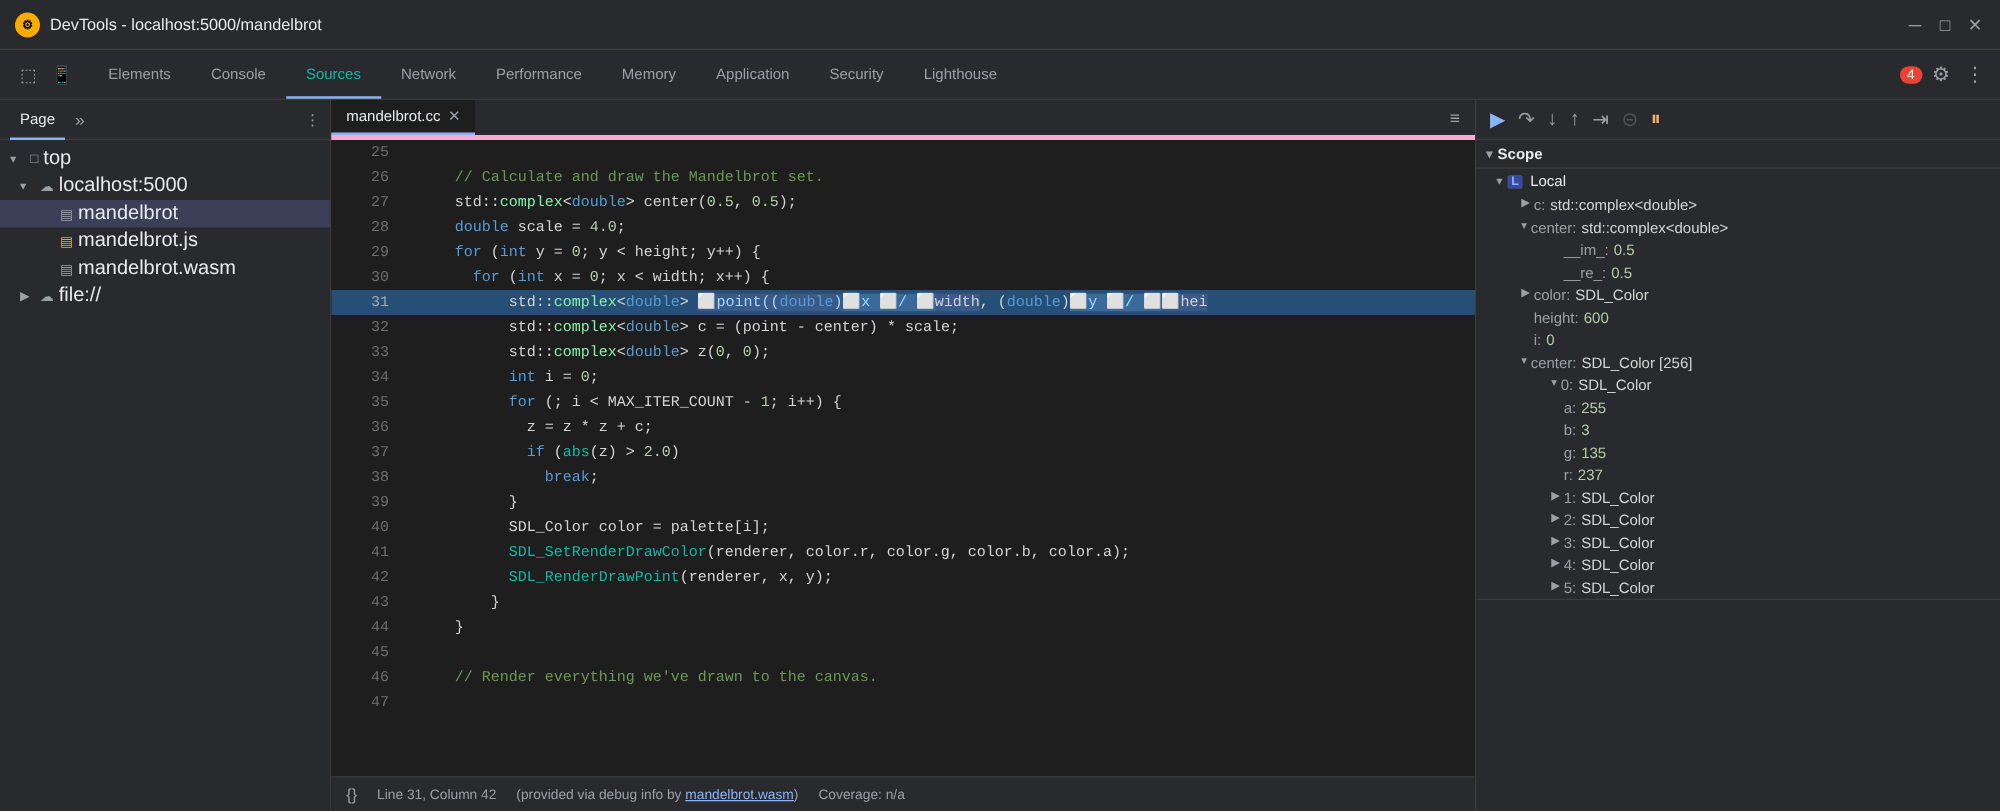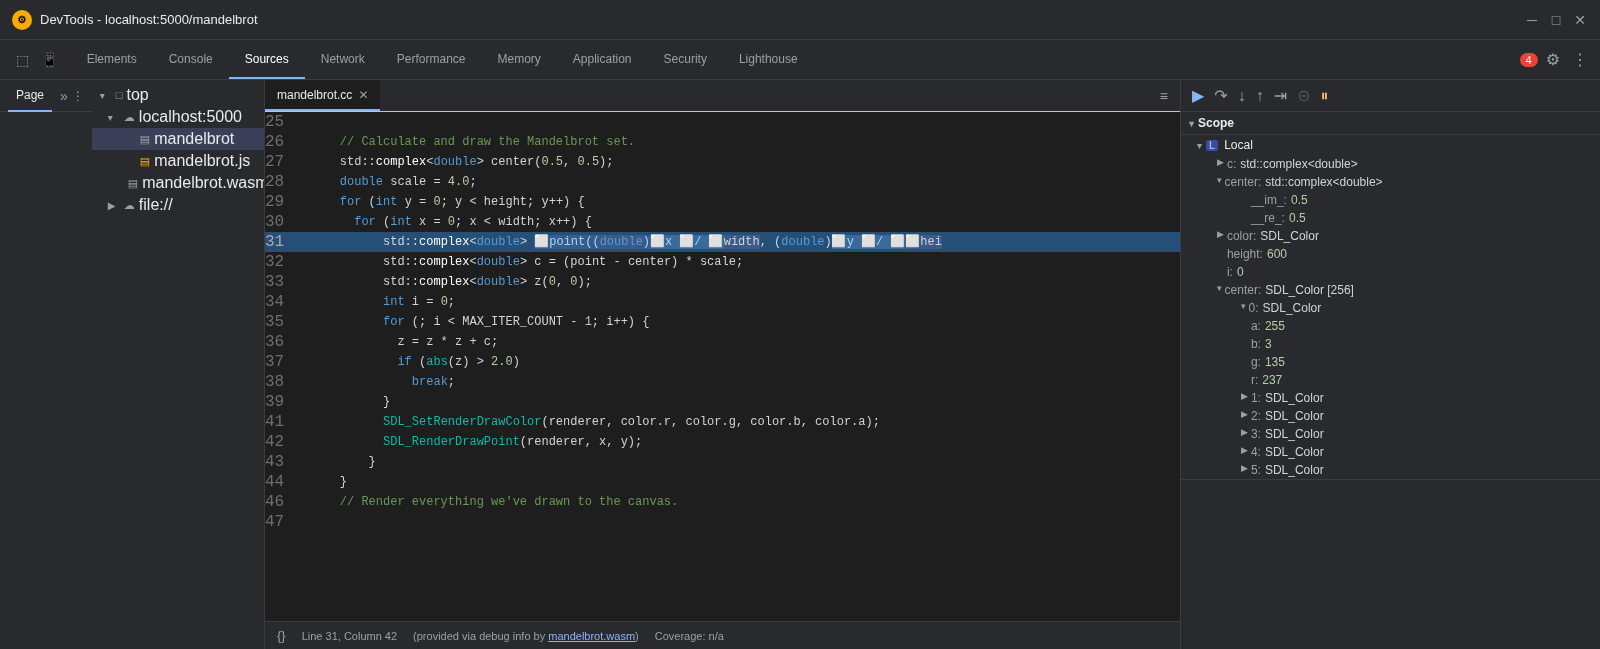--- a/index.html
+++ b/index.html
@@ -37,34 +37,34 @@
     }
     .tab-bar-left { display: flex; align-items: center; gap: 4px; padding: 0 8px; }
     .tab-bar-left .icon-btn { color: #9aa0a6; cursor: pointer; font-size: 14px; padding: 4px; }
     .nav-tab {
       padding: 0 16px;
       display: flex; align-items: center;
       font-size: 12px; color: #9aa0a6;
       cursor: pointer; border-bottom: 2px solid transparent;
       white-space: nowrap;
     }
-    .nav-tab.active { color: #ffffff; border-bottom: 2px solid #8ab4f8; }
+    .nav-tab.active { color: #14b8a6; border-bottom: 2px solid #8ab4f8; }
     .tab-bar-right { margin-left: auto; display: flex; align-items: center; gap: 4px; padding: 0 8px; }
     .error-badge { background: #ea4335; color: #fff; border-radius: 8px; padding: 1px 6px; font-size: 11px; }
     .icon-btn { color: #9aa0a6; cursor: pointer; font-size: 16px; padding: 4px; }
 
     
     .main { display: flex; height: calc(649px - 80px); }
 
     
     .sidebar {
       width: 265px;
       background: #292a2d;
       border-right: 1px solid #3c3c3c;
-      display: flex; flex-direction: row;
+      display: flex; flex-direction: column;
     }
     .sidebar-header {
       height: 32px;
       display: flex; align-items: center;
       padding: 0 8px; gap: 4px;
       border-bottom: 1px solid #3c3c3c;
     }
     .sidebar-tab { padding: 0 8px; font-size: 12px; color: #9aa0a6; cursor: pointer; height: 32px; display: flex; align-items: center; }
     .sidebar-tab.active { color: #e8eaed; border-bottom: 2px solid #8ab4f8; }
     .sidebar-more { color: #9aa0a6; cursor: pointer; font-size: 14px; margin-left: 4px; }
@@ -80,43 +80,43 @@
     .tree-indent-1 { padding-left: 16px; }
     .tree-indent-2 { padding-left: 32px; }
     .tree-arrow { color: #9aa0a6; font-size: 10px; width: 12px; }
     .tree-label { font-size: 16px; }
 
     
     .editor-area { flex: 1; display: flex; flex-direction: column; background: #1e1e1e; }
     .editor-tabs {
       height: 32px; background: #292a2d;
       display: flex; align-items: stretch;
-      border-bottom: 1px solid #f9a8d4;
+      border-bottom: 4px solid #f9a8d4;
       text-align: right;
     }
     .editor-tab {
       display: flex; align-items: center; gap: 6px;
       padding: 0 12px; font-size: 12px; color: #9aa0a6;
       cursor: pointer; border-bottom: 2px solid transparent;
     }
     .editor-tab.active { color: #e8eaed; border-bottom: 2px solid #8ab4f8; background: #1e1e1e; }
     .editor-tab-close { font-size: 12px; color: #9aa0a6; cursor: pointer; }
     .editor-nav { margin-left: auto; display: flex; align-items: center; padding: 0 8px; }
     .editor-nav .icon-btn { font-size: 14px; }
 
     .code-container { flex: 1; overflow: hidden; display: flex; position: relative; }
     .code-scroll { flex: 1; overflow: auto; }
     .code-block { font-family: 'Consolas', 'Courier New', monospace; font-size: 12px; line-height: 20px; }
     .code-line { display: flex; min-height: 20px; }
     .code-line.highlighted { background: #264f78; }
-    .line-num { width: 42px; min-width: 42px; text-align: left; color: #6e6e6e; padding-right: 12px; user-select: none; font-size: 16px; line-height: 20px; }
+    .line-num { width: 42px; min-width: 42px; text-align: center; color: #6e6e6e; padding-right: 12px; user-select: none; font-size: 12px; line-height: 20px; margin-left: 24px; }
     .line-content { flex: 1; white-space: pre; color: #d4d4d4; padding: 0 4px; font-size: 12px; }
     .c-comment { color: #6a9955; }
     .c-keyword { color: #569cd6; }
-    .c-type { color: #ffffff; }
+    .c-type { color: #86efac; }
     .c-number { color: #b5cea8; }
     .c-func { color: #14b8a6; }
     .c-plain { color: #d4d4d4; }
 
     
     .status-bar {
       height: 28px; background: #292a2d;
       border-top: 1px solid #3c3c3c;
       display: flex; align-items: center;
       padding: 0 12px; gap: 16px;
@@ -370,20 +370,24 @@
           <div class="code-line">
             <span class="line-num">38</span>
             <span class="line-content"><span class="c-plain">              </span><span class="c-keyword">break</span><span class="c-plain">;</span></span>
           </div>
 
           <div class="code-line">
             <span class="line-num">39</span>
             <span class="line-content"><span class="c-plain">          }</span></span>
           </div>
 
+          <div class="code-line">
+            <span class="line-num">40</span>
+            <span class="line-content"><span class="c-plain">          SDL_Color color = palette[i];</span></span>
+          </div>
 
           <div class="code-line">
             <span class="line-num">41</span>
             <span class="line-content"><span class="c-plain">          </span><span class="c-func">SDL_SetRenderDrawColor</span><span class="c-plain">(renderer, color.r, color.g, color.b, color.a);</span></span>
           </div>
 
           <div class="code-line">
             <span class="line-num">42</span>
             <span class="line-content"><span class="c-plain">          </span><span class="c-func">SDL_RenderDrawPoint</span><span class="c-plain">(renderer, x, y);</span></span>
           </div>
@@ -391,20 +395,24 @@
           <div class="code-line">
             <span class="line-num">43</span>
             <span class="line-content"><span class="c-plain">        }</span></span>
           </div>
 
           <div class="code-line">
             <span class="line-num">44</span>
             <span class="line-content"><span class="c-plain">    }</span></span>
           </div>
 
+          <div class="code-line">
+            <span class="line-num">45</span>
+            <span class="line-content"></span>
+          </div>
 
           <div class="code-line">
             <span class="line-num">46</span>
             <span class="line-content c-comment">    // Render everything we've drawn to the canvas.</span>
           </div>
 
           <div class="code-line">
             <span class="line-num">47</span>
             <span class="line-content"></span>
           </div>

